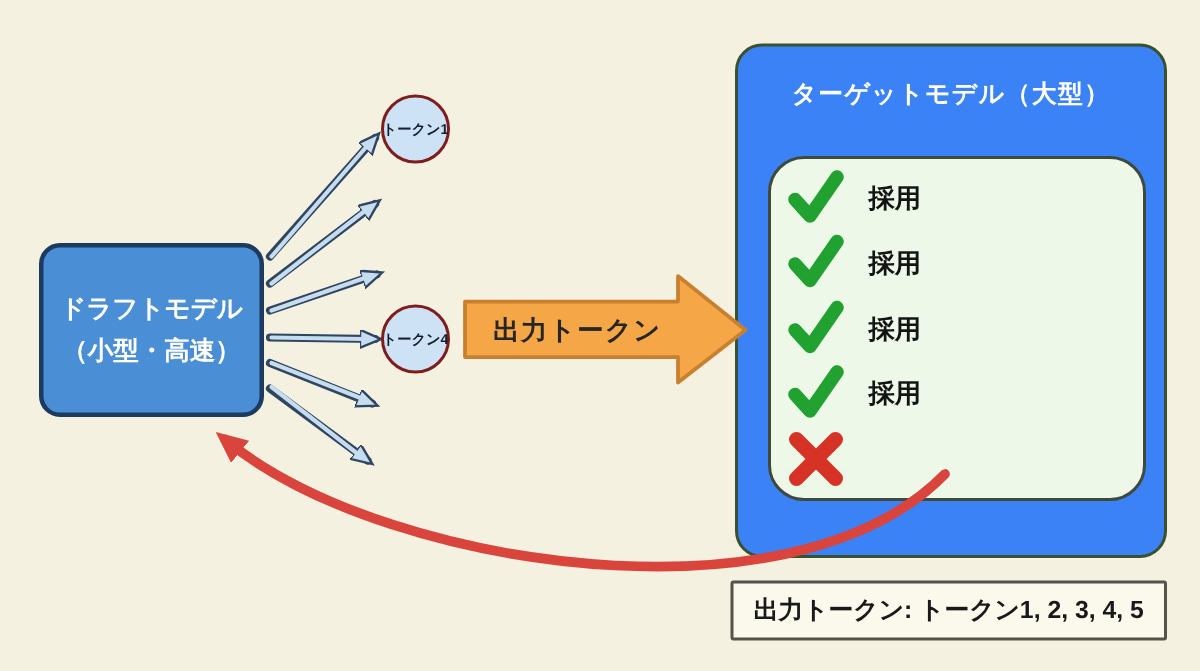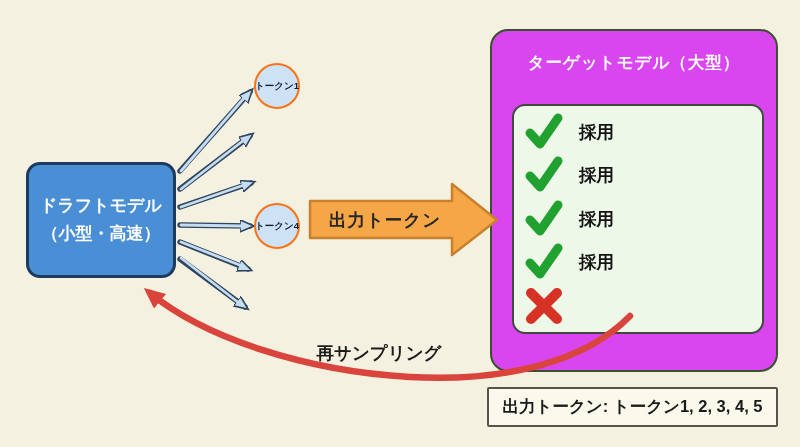--- a/index.html
+++ b/index.html
@@ -20,37 +20,37 @@
   .draft-box{
     position:absolute;left:26px;top:162px;width:150px;height:116px;
     background:#4a8fd5;border:3px solid #1d3a5f;border-radius:14px;
     z-index:2;display:flex;flex-direction:column;justify-content:center;align-items:center;
     color:#ffffff;font-weight:bold;font-size:17px;line-height:1.65;text-align:center;
     box-sizing:border-box;
   }
 
   .token{
     position:absolute;left:254px;width:46px;height:46px;border-radius:50%;
-    background:#cde3f5;border:2px solid #f97316;z-index:2;box-sizing:border-box;
+    background:#cde3f5;border:2px solid #7f1d1d;z-index:2;box-sizing:border-box;
     display:flex;align-items:center;justify-content:center;
     font-size:9.5px;font-weight:bold;color:#15202e;white-space:nowrap;
   }
 
   .target-box{
     position:absolute;left:490px;top:29px;width:288px;height:343px;
-    background:#d946ef;border:2.5px solid #39512f;border-radius:18px;
+    background:#3b82f6;border:2.5px solid #39512f;border-radius:18px;
     z-index:2;box-sizing:border-box;
   }
   .target-title{
     margin-top:21px;text-align:center;
     color:#ffffff;font-weight:bold;font-size:16.5px;letter-spacing:1px;
   }
   .verify-box{
     position:absolute;left:20px;top:73px;width:252px;height:230px;
-    background:#eef8e9;border:2px solid #3f4a3c;border-radius:13px;
+    background:#eef8e9;border:2px solid #3f4a3c;border-radius:24px;
     box-sizing:border-box;padding:4px 0 0 8px;
     display:flex;flex-direction:column;
   }
   .vrow{
     height:43.5px;display:flex;align-items:center;
   }
   .vrow .vicon{width:40px;height:40px;flex:0 0 40px;margin-left:2px;}
   .vrow .vlabel{
     margin-left:15px;font-size:17.5px;font-weight:bold;color:#141414;white-space:nowrap;
   }
@@ -154,19 +154,18 @@
     <defs>
       <marker id="redHead" markerUnits="userSpaceOnUse" markerWidth="24" markerHeight="22" refX="13" refY="9.5" orient="auto">
         <path d="M0,0 L21,9.5 L0,19 Z" fill="#d9453c"></path>
       </marker>
     </defs>
     <polygon points="310,201 452,201 452,184 497,220 452,255 452,238 310,238" fill="#f5a748" stroke="#c8802f" stroke-width="2.5" stroke-linejoin="round"></polygon>
     <path d="M 630 316 C 585 362, 505 382, 410 377 C 305 371, 205 338, 150 293" fill="none" stroke="#d9453c" stroke-width="6.5" stroke-linecap="round" marker-end="url(#redHead)"></path>
   </svg>
 
   <div class="parallel-label">出力トークン</div>
-  <div class="resample-label">再サンプリング</div>
 
   <div class="output-box">
     <span>出力トークン: トークン1, 2, 3, 4, 5</span>
   </div>
 
 </div>
 
 </body></html>

